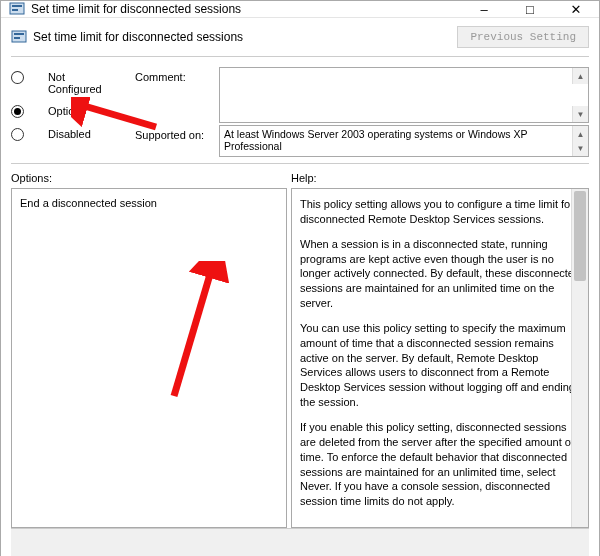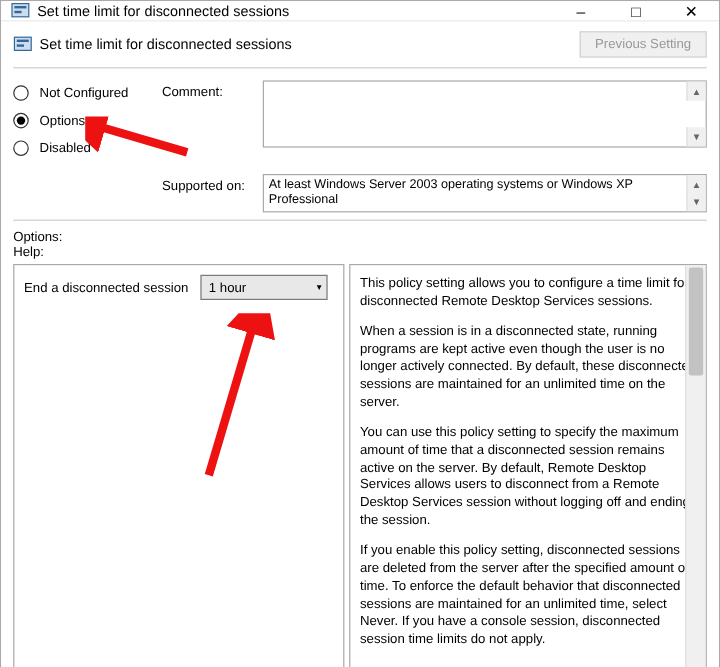--- a/index.html
+++ b/index.html
@@ -47,56 +47,56 @@
   }
   .header-row .icon { width:16px; height:16px; }
   .header-row .title2 { flex:1; font-size:12px; }
   .nav-btn {
     height: 22px; padding: 0 12px;
     border: 1px solid #adadad;
     background: #e1e1e1;
     font-size: 11px;
     display:flex;align-items:center;
   }
-  .nav-btn.disabled { color:#999; background:#f0f0f0; border-color:#d0d0d0; }
+  .nav-btn.disabled { color:#999; background:#f0f0f0; border-color:#d0d0d0;font-family:Liberation Mono, monospace; }
 
   
   .config-row {
     display:flex; gap: 14px;
     padding: 10px 0 6px 0;
     border-bottom: 1px solid #ccc;
   }
   .radios { display:flex; flex-direction:column; gap:10px; width: 110px; padding-top:4px;}
-  .radio { display:flex; align-items:flex-end; gap:9px; cursor:pointer; }
+  .radio { display:flex; align-items:flex-start; gap:24px; cursor:pointer; }
   .radio-dot {
     width:13px; height:13px; border:1px solid #333; border-radius:50%;
     display:flex; align-items:center; justify-content:center;
   }
   .radio-dot .inner { width:7px; height:7px; border-radius:50%; background:#000; display:none;}
   .radio.selected .radio-dot .inner { display:block; }
-  .fields { flex:1; display:flex; flex-direction:column; gap:22px; }
+  .fields { flex:1; display:flex; flex-direction:column; gap:2px; }
   .field-row { display:flex; gap:6px; align-items:flex-start; }
   .field-row label { width:78px; padding-top:4px;}
   .comment-box {
     flex:1; height:56px; border:1px solid #a9a9a9; background:#fff;
     position:relative;
   }
   .support-box {
     flex:1; height:32px; border:1px solid #a9a9a9; background:#fff;
     position:relative; padding:2px 18px 14px 4px; font-size:10.5px;
   }
   .scroll-arrow {
     position:absolute; right:0; width:16px; height:16px;
     background:#f0f0f0; display:flex; align-items:center; justify-content:center;
     font-size:8px; color:#666; border-left:1px solid #ddd;
   }
   .scroll-arrow.up{top:0;} .scroll-arrow.down{bottom:0;}
 
   
-  .lower-head { display:flex; margin-top:8px;flex-direction:column;}
+  .lower-head { display:flex; margin-top:8px;}
   .lower-head div:first-child { width: 280px; }
   .lower { flex:1; display:flex; gap:4px; margin-top:4px; min-height:0;border-radius:18px;}
   .panel {
     border:1px solid #a9a9a9; background:#fff; padding:8px;
     overflow:hidden; position:relative;
   }
   .options-panel { width: 276px; }
   .help-panel { flex:1; font-size:11px; line-height:1.35; padding-right:5px;}
   .help-panel p { margin:0 0 10px 0;}
   .help-scroll {
@@ -200,24 +200,20 @@
 
     <div class="lower-head">
       <div>Options:</div>
       <div>Help:</div>
     </div>
 
     <div class="lower">
       <div class="panel options-panel">
         <div class="opt-row">
           <span>End a disconnected session</span>
-          <div class="dropdown">
-            <span>1 hour</span>
-            <span class="chev">▾</span>
-          </div>
         </div>
       </div>
       <div class="panel help-panel">
         <p>This policy setting allows you to configure a time limit for disconnected Remote Desktop Services sessions.</p>
         <p>When a session is in a disconnected state, running programs are kept active even though the user is no longer actively connected. By default, these disconnected sessions are maintained for an unlimited time on the server.</p>
         <p>You can use this policy setting to specify the maximum amount of time that a disconnected session remains active on the server. By default, Remote Desktop Services allows users to disconnect from a Remote Desktop Services session without logging off and ending the session.</p>
         <p>If you enable this policy setting, disconnected sessions are deleted from the server after the specified amount of time. To enforce the default behavior that disconnected sessions are maintained for an unlimited time, select Never. If you have a console session, disconnected session time limits do not apply.</p>
         <div class="help-scroll">
             <div class="bar"></div>
           </div>

